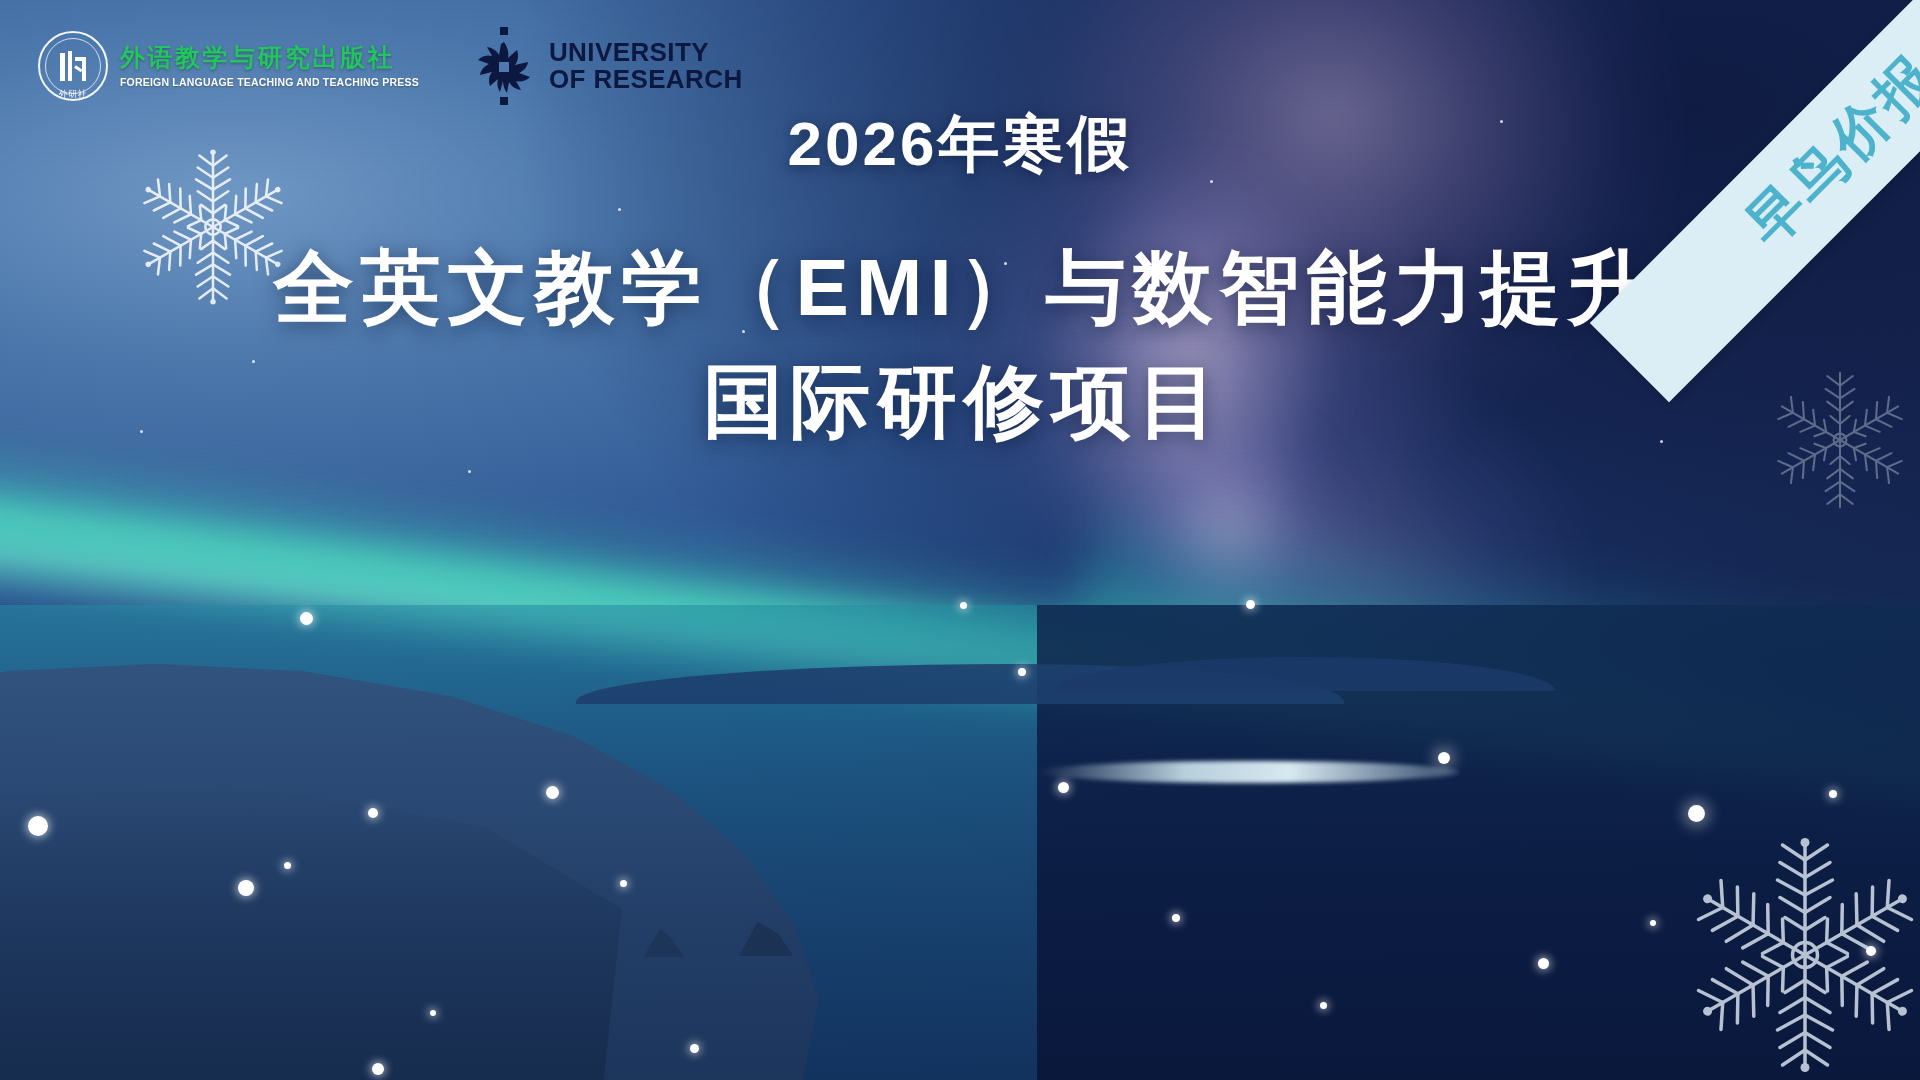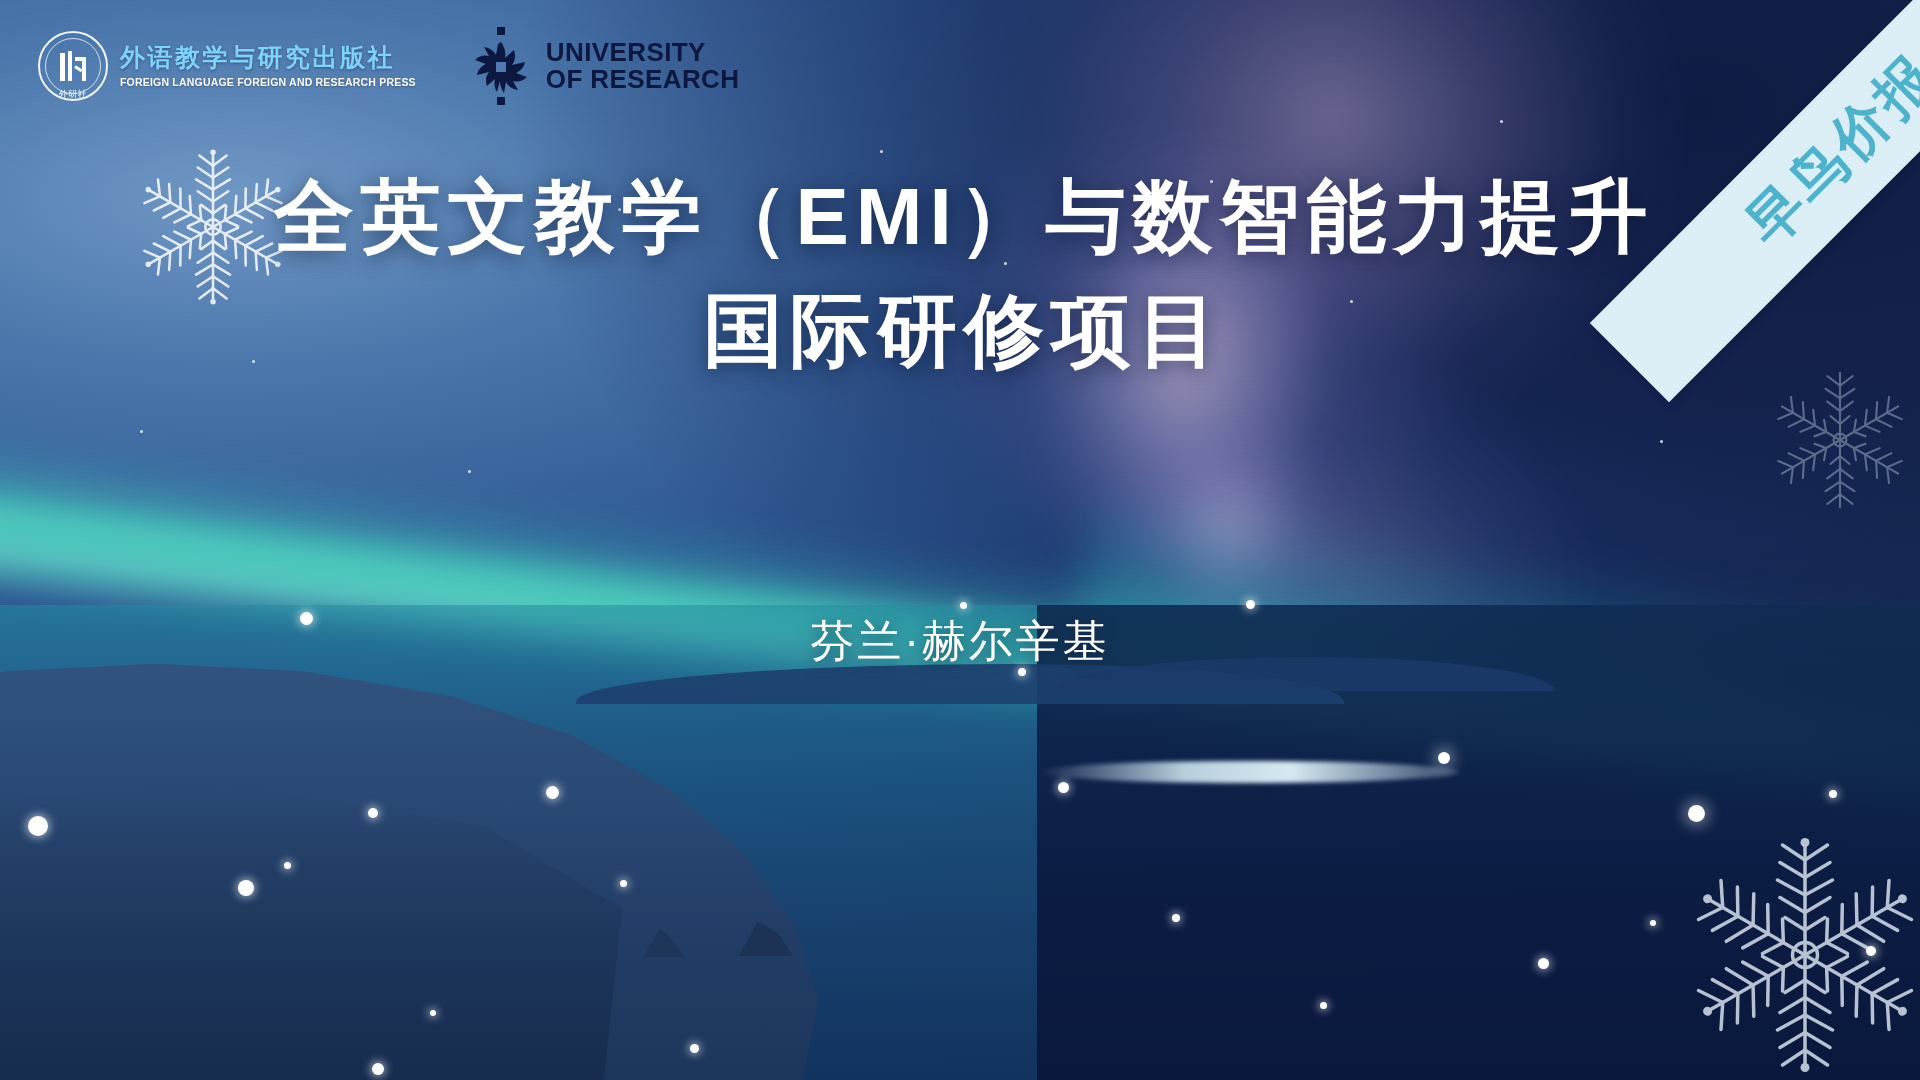--- a/index.html
+++ b/index.html
@@ -272,21 +272,21 @@
   .flt-seal-badge {
     position: absolute;
     bottom: -2px; left: 50%;
     transform: translateX(-50%);
     font-size: 9px;
     color: #fff;
     letter-spacing: .5px;
     white-space: nowrap;
   }
   .flt-text-cn {
-    color: #7dd3fc;
+    color: #22c55e;
     font-size: 25px;
     font-weight: 700;
     letter-spacing: 2.5px;
     line-height: 1.1;
     white-space: nowrap;
     text-shadow: 0 1px 3px rgba(0,0,0,.35);
   }
   .flt-text-en {
     color: #ffffff;
     font-size: 10.5px;
@@ -531,21 +531,21 @@
           <i></i>
             <i></i>
             <i></i>
             <i></i>
             <i></i>
         </div>
         <span class="flt-seal-badge">外研社</span>
       </div>
       <div>
         <div class="flt-text-cn">外语教学与研究出版社</div>
-        <div class="flt-text-en">FOREIGN LANGUAGE FOREIGN AND RESEARCH PRESS</div>
+        <div class="flt-text-en">FOREIGN LANGUAGE TEACHING AND TEACHING PRESS</div>
       </div>
     </div>
 
     <div class="helsinki-logo">
       <svg class="helsinki-mark" viewBox="0 0 62 80">
         <g fill="#0d1840">
           <rect x="27" y="1" width="8" height="8"></rect>
           <rect x="27" y="71" width="8" height="8"></rect>
           <path d="M31 16 C35 22 36 27 35 32 L44 24 C46 30 45 35 42 39
                    L55 36 C54 42 50 45 46 47 L57 51 C52 56 47 56 43 55
@@ -558,27 +558,27 @@
       </svg>
       <div class="helsinki-text">
         <div>UNIVERSITY</div>
         <div>OF RESEARCH</div>
       </div>
     </div>
 
   </div>
 
   <div class="title-block">
+    <div class="year-line">2026年寒假</div>
     <div class="main-title">
       <div>全英文教学（EMI）与数智能力提升</div>
       <div>国际研修项目</div>
     </div>
   </div>
 
-  <div class="subtitle">芬兰·赫尔辛基</div>
 
   <div class="ribbon-wrap">
     <div class="ribbon">
       <span class="ribbon-text">早鸟价报名中</span>
     </div>
   </div>
 
 </div>
 
 </body></html>

